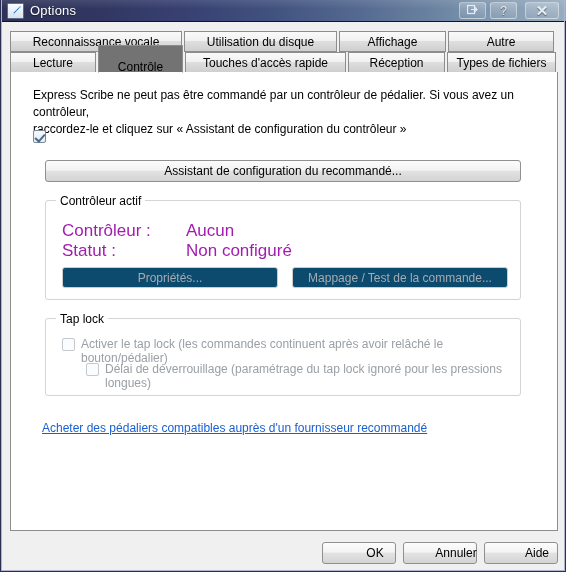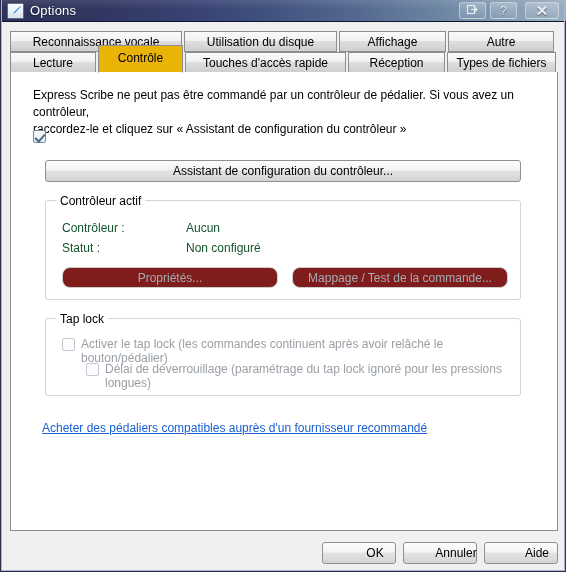--- a/index.html
+++ b/index.html
@@ -133,27 +133,27 @@
     align-items: center;
     justify-content: center;
     font-size: 12px;
     color: #000;
     white-space: nowrap;
     overflow: hidden;
   }
   .tab:last-child { margin-right: 0; }
 
   .tab.selected {
-    background: #eab308;
+    background: #737373;
     border: 1px solid #8d8d8d;
     border-bottom: 1px solid #ffffff;
     height: 28px;
     margin-top: -7px;
     align-items: flex-start;
-    padding-top: 5px;
+    padding-top: 14px;
     z-index: 5;
   }
 
   
   .tab-panel {
     position: absolute;
     left: 9px; top: 72px;
     width: 548px;
     height: 459px;
     box-sizing: border-box;
@@ -212,24 +212,23 @@
     border: 1px solid #909090;
     border-radius: 3px;
     font-size: 12px;
     color: #000;
     display: flex;
     align-items: center;
     justify-content: center;
     white-space: nowrap;
   }
   .btn.disabled {
-    background: #7f1d1d;
+    background: #0c4a6e;
     border-color: #cdcdcd;
     color: #a5abb1;
-    border-radius: 8px;
   }
 
   .wizard-btn {
     position: absolute;
     left: 44px; top: 160px;
     width: 476px; height: 22px;
   }
 
   
   .group {
@@ -251,22 +250,22 @@
     left: 44px; top: 200px;
     width: 476px; height: 100px;
   }
   .group.g-taplock {
     left: 44px; top: 318px;
     width: 476px; height: 78px;
   }
 
   .kv {
     position: absolute;
-    font-size: 12px;
-    color: #14532d;
+    font-size: 17px;
+    color: #a21caf;
     white-space: nowrap;
   }
 
   .small-btn { position: absolute; height: 21px; }
 
   .link {
     position: absolute;
     left: 40px; top: 421px;
     font-size: 12px;
     color: #1a5fd0;
@@ -363,21 +362,21 @@
     <div class="intro">
       <div>Express Scribe ne peut pas être commandé par un contrôleur de pédalier. Si vous avez un contrôleur,</div>
       <div>raccordez-le et cliquez sur « Assistant de configuration du contrôleur »</div>
     </div>
 
     <div class="chk" style="left:22px; top:57px;">
       <span class="box checked"></span>
     </div>
 
     <div class="btn wizard-btn" style="left:34px; top:88px; width:476px; height:22px;">
-      <span>Assistant de configuration du contrôleur...</span>
+      <span>Assistant de configuration du recommandé...</span>
     </div>
 
     <div class="group g-controller" style="left:34px; top:128px; width:476px; height:100px;">
       <div class="legend">Contrôleur actif</div>
 
       <div class="kv" style="left:16px; top:20px;">Contrôleur :</div>
       <div class="kv" style="left:140px; top:20px;">Aucun</div>
 
       <div class="kv" style="left:16px; top:40px;">Statut :</div>
       <div class="kv" style="left:140px; top:40px;">Non configuré</div>

